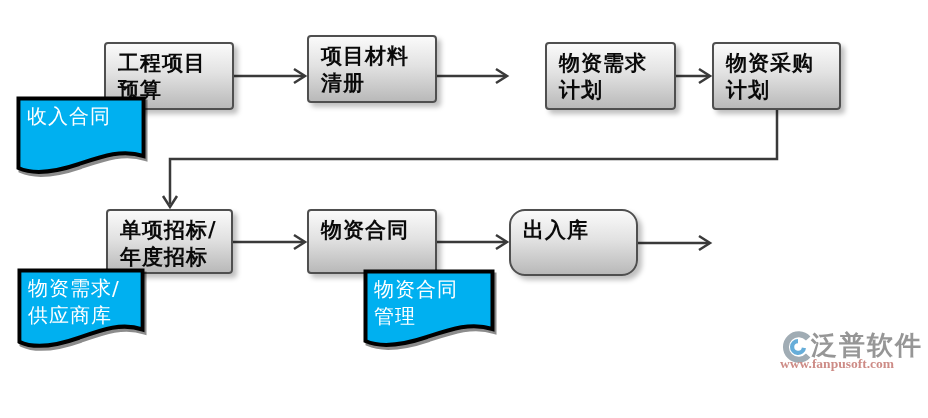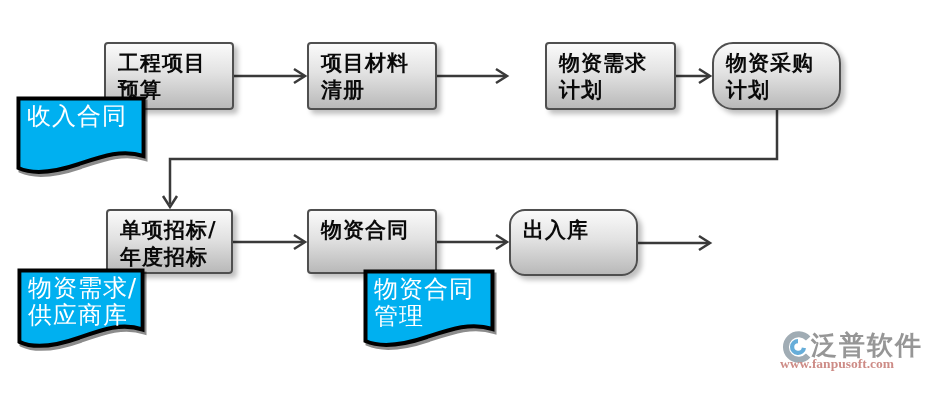--- a/index.html
+++ b/index.html
@@ -21,21 +21,21 @@
     padding:6px 4px 0 12px;
     font-size:21px;line-height:27px;font-weight:600;color:#0a0a0a;
     white-space:pre-line;letter-spacing:1px;
   }
 
   
   .banner{position:absolute;z-index:3;}
   .banner svg{position:absolute;left:0;top:0;filter:drop-shadow(2px 3px 0 rgba(0,0,0,0.45));}
   .banner-label{
     position:relative;z-index:1;padding:7px 0 0 11px;
-    color:#ffffff;font-size:24px;line-height:27px;font-weight:500;
+    color:#ffffff;font-size:20px;line-height:27px;font-weight:500;
     white-space:pre-line;letter-spacing:1px;
   }
 
   
   .watermark{position:absolute;left:779px;top:328px;z-index:4;opacity:0.92;}
   .wm-logo{position:absolute;left:2px;top:2px;}
   .wm-brand{
     position:absolute;left:32px;top:0;width:140px;
     color:#8e8e8e;font-size:26px;font-weight:700;letter-spacing:2px;white-space:nowrap;
   }
@@ -65,25 +65,25 @@
     <path d="M233,242 L303,242"></path>
       <path d="M294,235 L305,242 L294,249"></path>
     <path d="M437,242 L505,242"></path>
       <path d="M496,235 L507,242 L496,249"></path>
     <path d="M638,243 L708,243"></path>
       <path d="M699,236 L710,243 L699,250"></path>
   </svg>
 
   <div class="node" style="left:104px;top:42px;width:130px;height:68px;">工程项目
 预算</div>
-  <div class="node" style="left:307px;top:42px;width:130px;height:68px;">项目材料
+  <div class="node" style="left:307px;top:35px;width:130px;height:68px;">项目材料
 清册</div>
   <div class="node" style="left:509px;top:42px;width:131px;height:68px;margin-left:36px;">物资需求
 计划</div>
-  <div class="node" style="left:712px;top:42px;width:129px;height:68px;border-radius:21px;">物资采购
+  <div class="node" style="left:712px;top:42px;width:129px;height:68px;">物资采购
 计划</div>
 
   <div class="node" style="left:106px;top:209px;width:127px;height:65px;">单项招标/
 年度招标</div>
   <div class="node" style="left:307px;top:209px;width:130px;height:65px;">物资合同</div>
   <div class="node" style="left:509px;top:209px;width:129px;height:67px;border-radius:16px;">出入库</div>
 
   <div class="banner" style="left:16px;top:96px;width:130px;height:80px;">
     <svg width="130" height="80" viewBox="0 0 132 80" preserveAspectRatio="none">
       <path d="M2.5,2.5 H129.5 V60 C108,53 88,60 64,68 C40,76 18,79 2.5,72 Z" fill="#00b0f0" stroke="#000000" stroke-width="4"></path>

